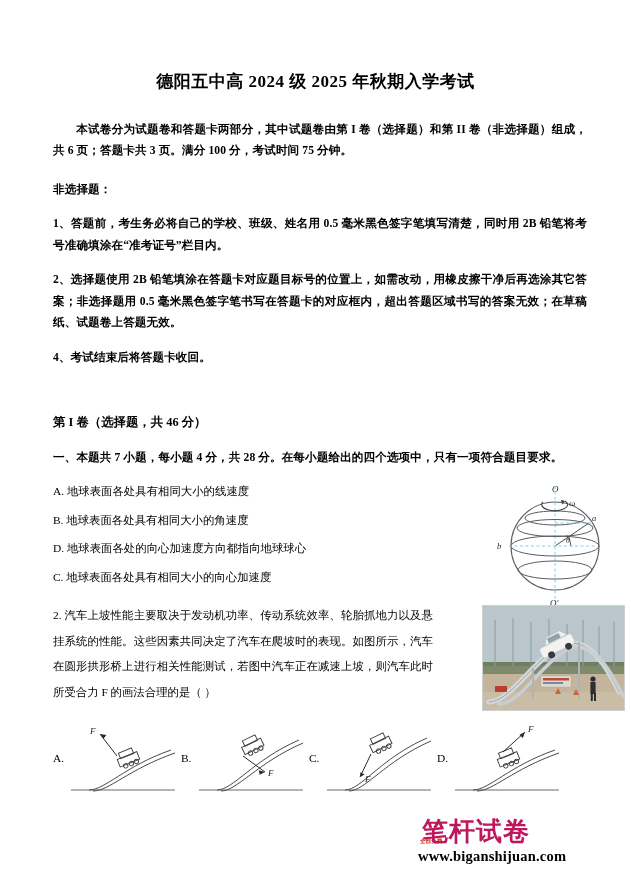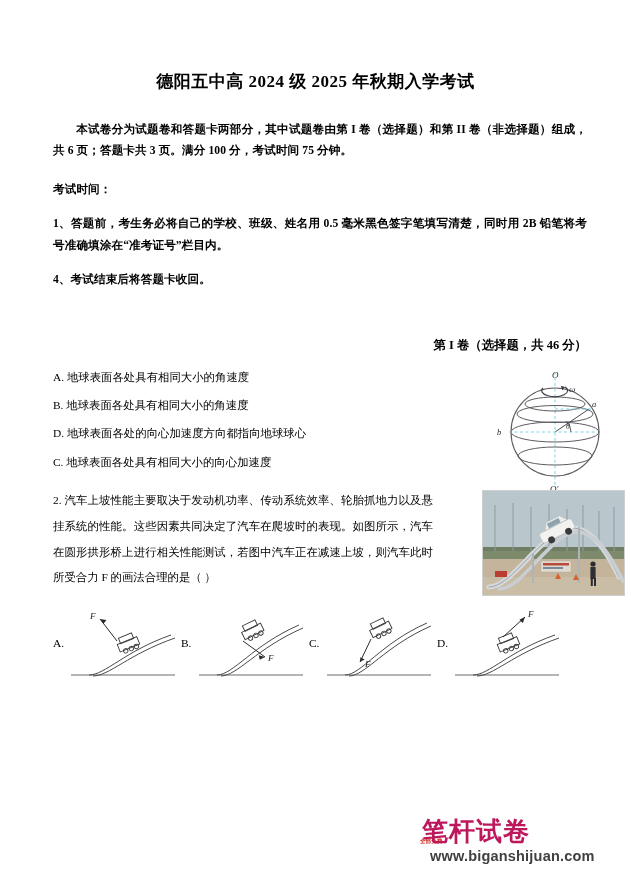--- a/index.html
+++ b/index.html
@@ -51,21 +51,21 @@
     margin-top: 26px;
     text-indent: 2em;
   }
   p.notice-head {
     margin-top: 17px;
   }
   p.notice-item {
     margin-top: 13px;
   }
   .section-head {
-    text-align: right;
+    text-align: left;
     font-size: 12.4px;
     font-weight: bold;
     margin-top: 46px;
   }
   p.section-desc {
     margin-top: 16px;
   }
   .q-block {
     position: relative;
     margin-top: 18px;
@@ -137,26 +137,26 @@
     font-size: 26px;
     font-weight: bold;
     color: #be185d;
     letter-spacing: 1px;
     position: absolute;
     left: 4px;
     top: 0px;
     line-height: 1;
   }
   .wm-url {
-    font-family: Liberation Sans, sans-serif;
+    font-family: Liberation Serif, serif;
     font-size: 14.5px;
     font-weight: bold;
-    color: #404040;
-    position: absolute;
-    left: 12px;
+    color: #000000;
+    position: absolute;
+    left: 0px;
     top: 30px;
     letter-spacing: 0.2px;
     white-space: nowrap;
   }
   .wm-badge {
     position: absolute;
     left: 2px;
     top: 20px;
     font-family: "DejaVu Sans", sans-serif;
     font-size: 5.6px;
@@ -171,29 +171,31 @@
 <body>
 
 <div class="page">
 
   <div class="doc-title">德阳五中高 2024 级 2025 年秋期入学考试</div>
 
   <div class="body-col">
 
     <p class="para intro">本试卷分为试题卷和答题卡两部分，其中试题卷由第 I 卷（选择题）和第 II 卷（非选择题）组成，共 6 页；答题卡共 3 页。满分 100 分，考试时间 75 分钟。</p>
 
-    <p class="para notice-head">考试时间：</p>
+    <p class="para notice-head">非选择题：</p>
     <p class="para notice-item">1、答题前，考生务必将自己的学校、班级、姓名用 0.5 毫米黑色签字笔填写清楚，同时用 2B 铅笔将考号准确填涂在“准考证号”栏目内。</p>
+    <p class="para notice-item">2、选择题使用 2B 铅笔填涂在答题卡对应题目标号的位置上，如需改动，用橡皮擦干净后再选涂其它答案；非选择题用 0.5 毫米黑色签字笔书写在答题卡的对应框内，超出答题区域书写的答案无效；在草稿纸、试题卷上答题无效。</p>
     <p class="para notice-item">4、考试结束后将答题卡收回。</p>
 
     <div class="section-head">第 I 卷（选择题，共 46 分）</div>
+    <p class="para section-desc">一、本题共 7 小题，每小题 4 分，共 28 分。在每小题给出的四个选项中，只有一项符合题目要求。</p>
 
     <div class="q-block q1-wrap">
       <div class="q1-text-col">
-        <p class="q-opt">A. 地球表面各处具有相同大小的角速度</p>
+        <p class="q-opt">A. 地球表面各处具有相同大小的线速度</p>
         <p class="q-opt">B. 地球表面各处具有相同大小的角速度</p>
         <p class="q-opt">D. 地球表面各处的向心加速度方向都指向地球球心</p>
         <p class="q-opt">C. 地球表面各处具有相同大小的向心加速度</p>
       </div>
 
       <div class="earth-fig">
         <svg width="132" height="128" viewBox="0 0 132 128">
 
           <line x1="62" y1="6" x2="62" y2="122" stroke="#7fd4e8" stroke-width="1" stroke-dasharray="3,2.5"></line>
 

